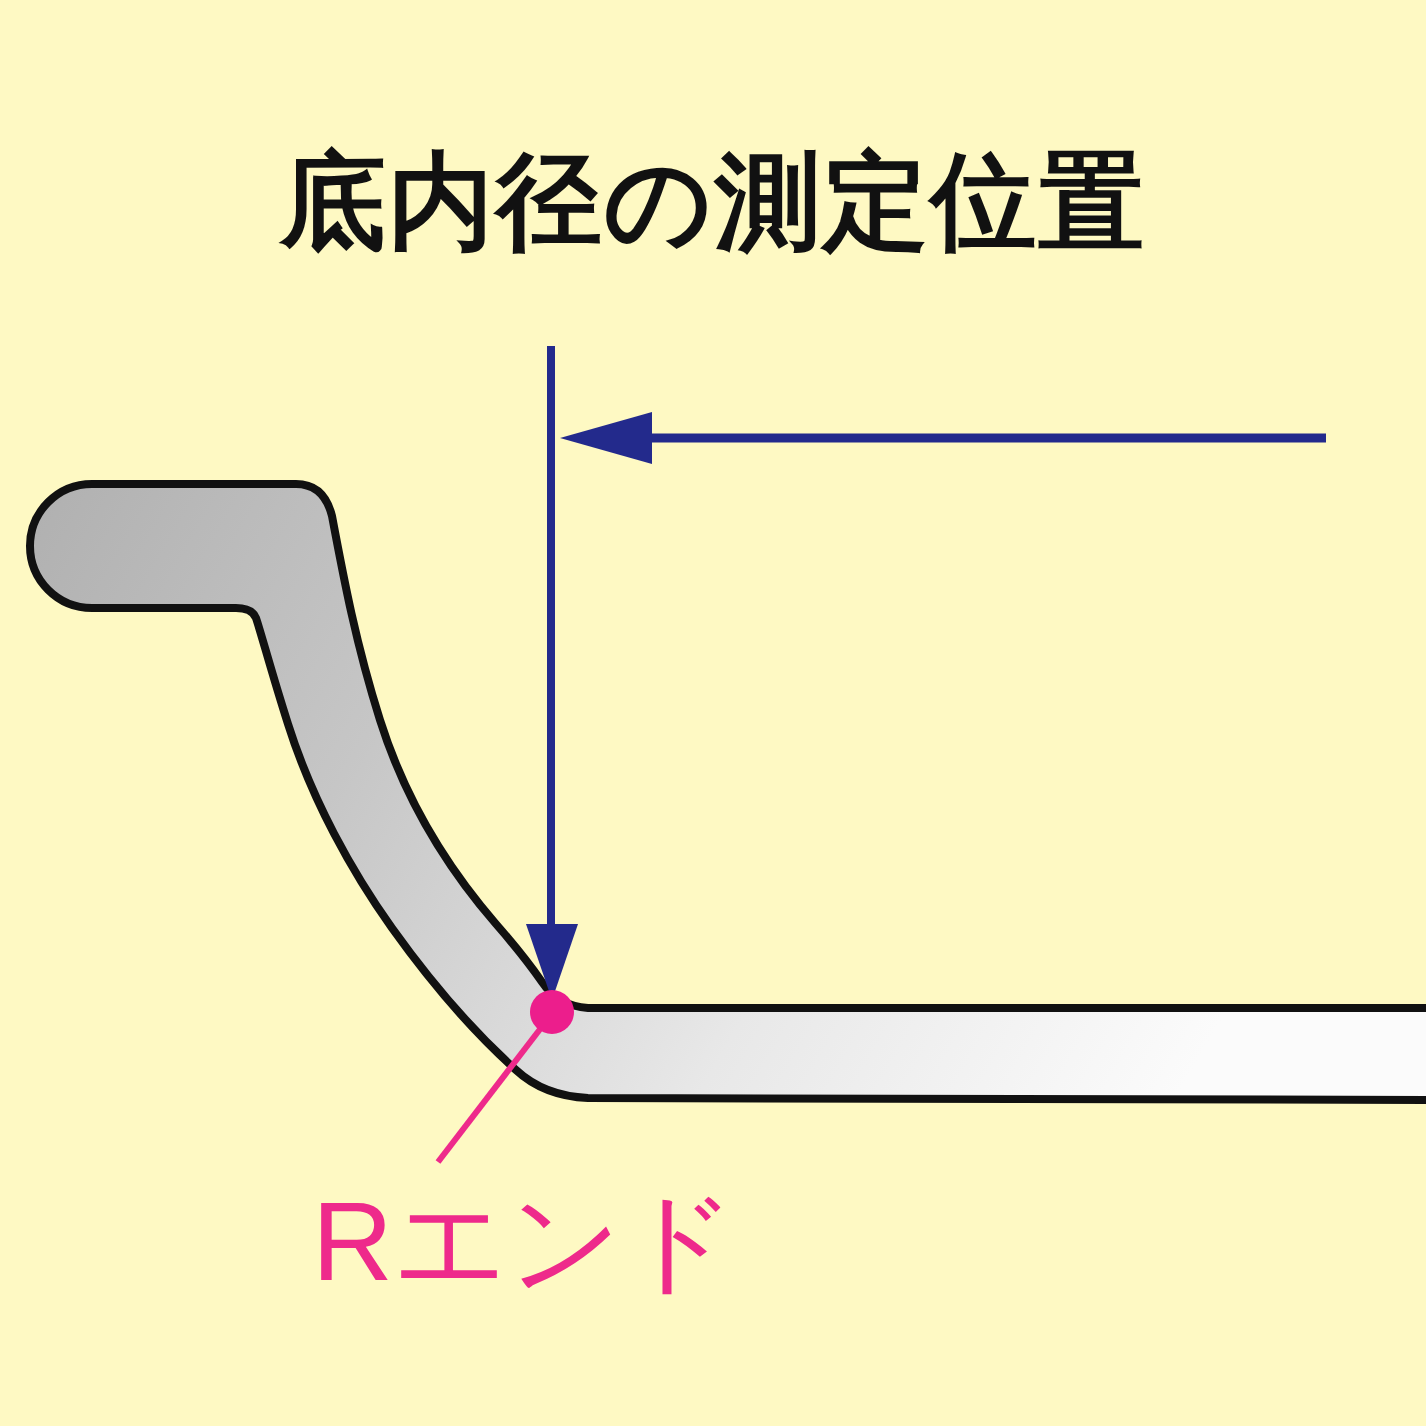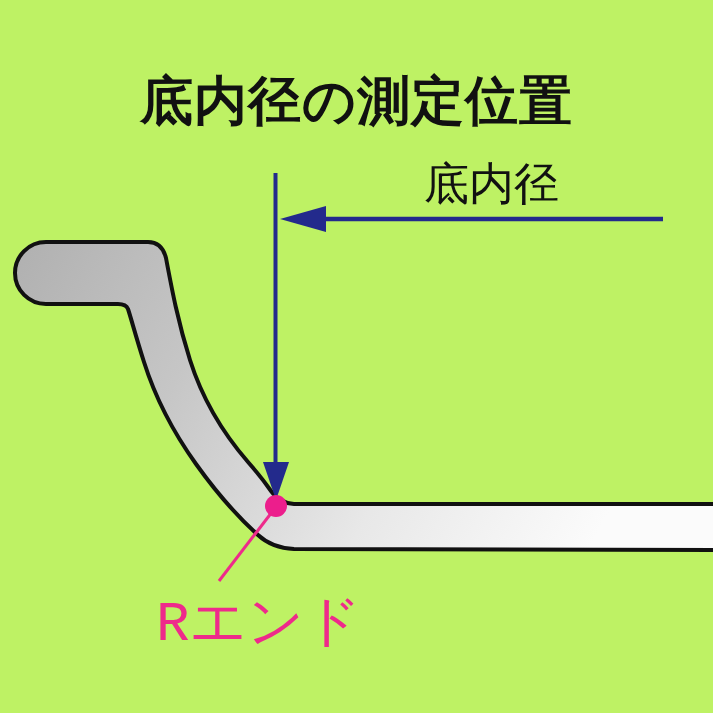--- a/index.html
+++ b/index.html
@@ -4,23 +4,23 @@
 <style>
   html, body {
     margin: 0;
     padding: 0;
     background: #ffffff;
   }
   #stage {
     position: relative;
     width: 713px;
     height: 713px;
-    background: #bef264;
+    background: #fef9c3;
     overflow: hidden;
-    font-family: Liberation Mono, monospace;
+    font-family: Liberation Sans, sans-serif;
   }
   .diagram-title {
     position: absolute;
     left: 0;
     top: 66px;
     width: 713px;
     text-align: center;
     font-size: 53px;
     font-weight: 600;
     letter-spacing: 1px;
@@ -93,17 +93,16 @@
       <line x1="275.5" y1="173" x2="275.5" y2="468" stroke-width="4" stroke="#232a8c"></line>
       <polygon points="263,462 289,462 276,500" fill="#232a8c"></polygon>
     </g>
 
     <line x1="272" y1="512" x2="219" y2="581" stroke-width="3" stroke="#ee2a8b"></line>
     <circle cx="276" cy="506" r="11" fill="#ec1e8c"></circle>
   </svg>
 
   <div class="diagram-title" style="color: rgb(17, 17, 17);">底内径の測定位置</div>
 
-  <div class="dim-label" style="color: rgb(17, 17, 17);">底内径</div>
 
   <div class="r-end-label" style="color: rgb(238, 42, 139);">Rエンド</div>
 
 </div>
 
 </body></html>

